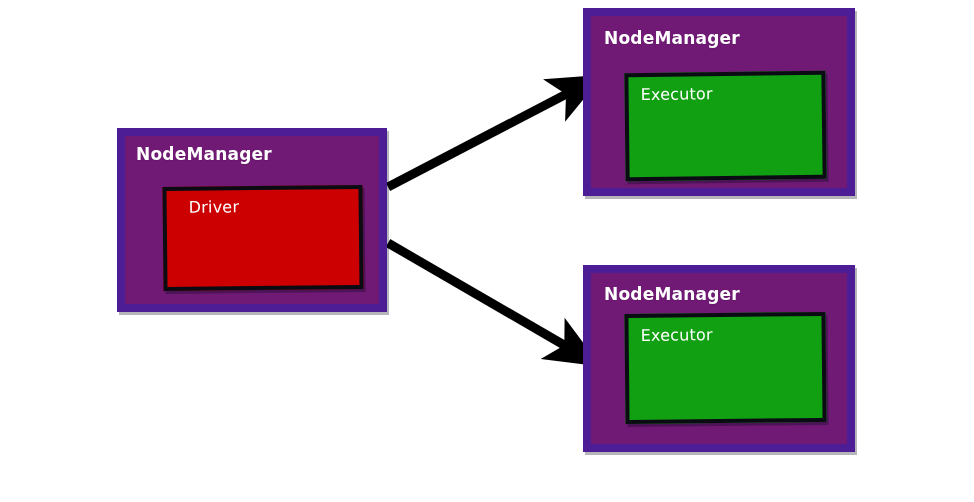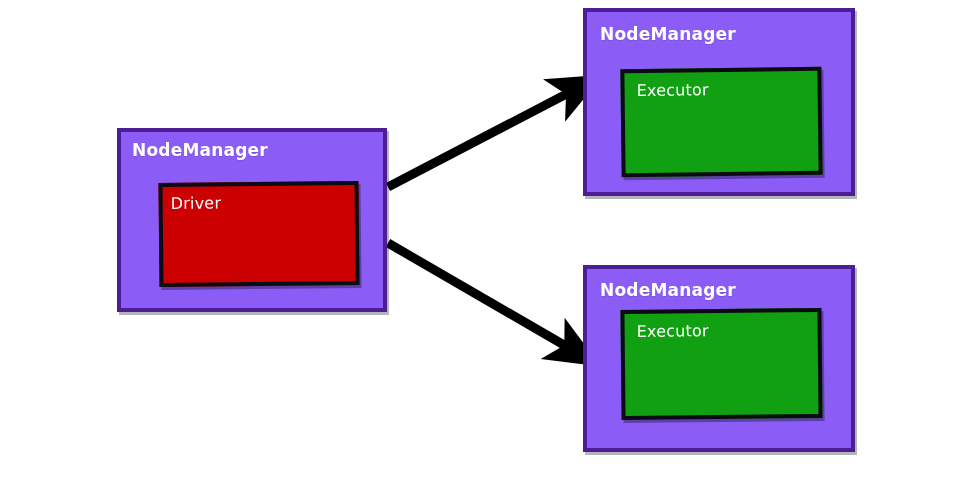--- a/index.html
+++ b/index.html
@@ -12,22 +12,22 @@
     width: 974px;
     height: 502px;
     background: #ffffff;
     overflow: hidden;
     font-family: "DejaVu Sans", "Liberation Sans", sans-serif;
   }
 
   
   .nm-box {
     position: absolute;
-    background: #8b5cf6;
-    border: 4px solid #4c1d95;
+    background: #701a75;
+    border: 8px solid #4c1d95;
     box-sizing: border-box;
     box-shadow: 2px 3px 0 rgba(10,10,30,0.30);
   }
   .nm-label {
     position: absolute;
     color: #ffffff;
     font-weight: 700;
     letter-spacing: 0.2px;
     white-space: nowrap;
     text-shadow: 0 1px 0 rgba(0,0,0,0.10);
@@ -78,21 +78,21 @@
     letter-spacing: 0.2px;
   }
 
   #driver-box {
     background: #cc0000;
     left: 38px; top: 50px;
     width: 200px; height: 104px;
     transform: rotate(-0.6deg);
   }
   #driver-box .inner-label {
-    left: 8px; top: 7px;
+    left: 22px; top: 7px;
     font-size: 16px;
   }
 
   #executor-top {
     background: #11a011;
     left: 34px; top: 56px;
     width: 201px; height: 108px;
     transform: rotate(-0.7deg);
   }
   #executor-top .inner-label {

